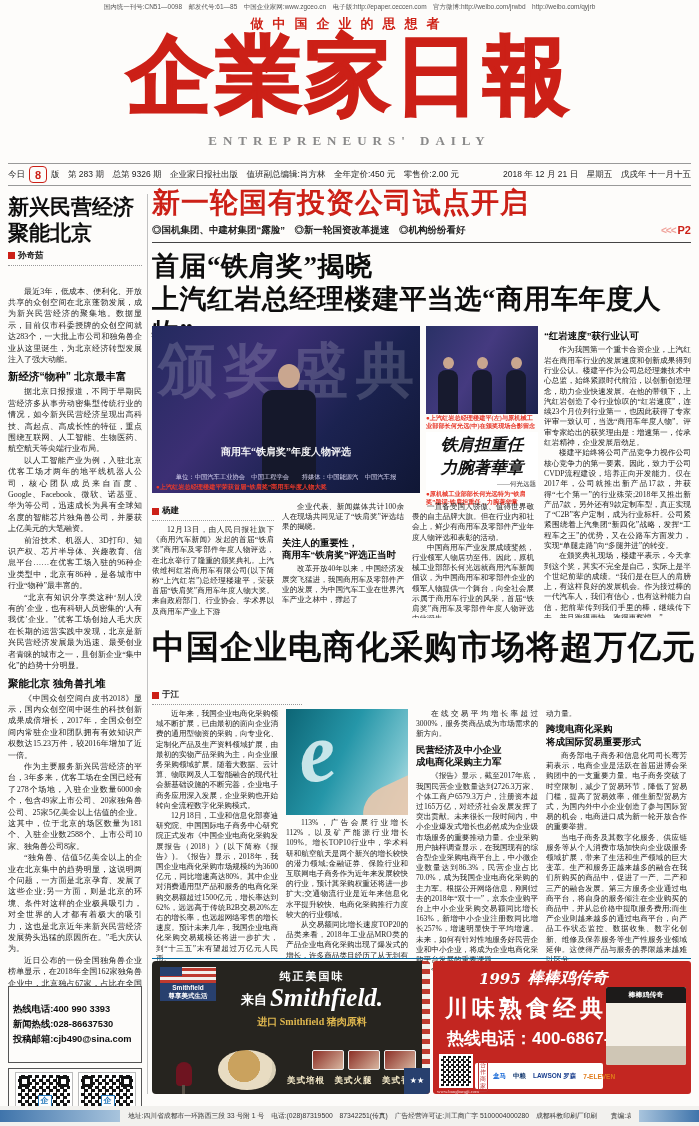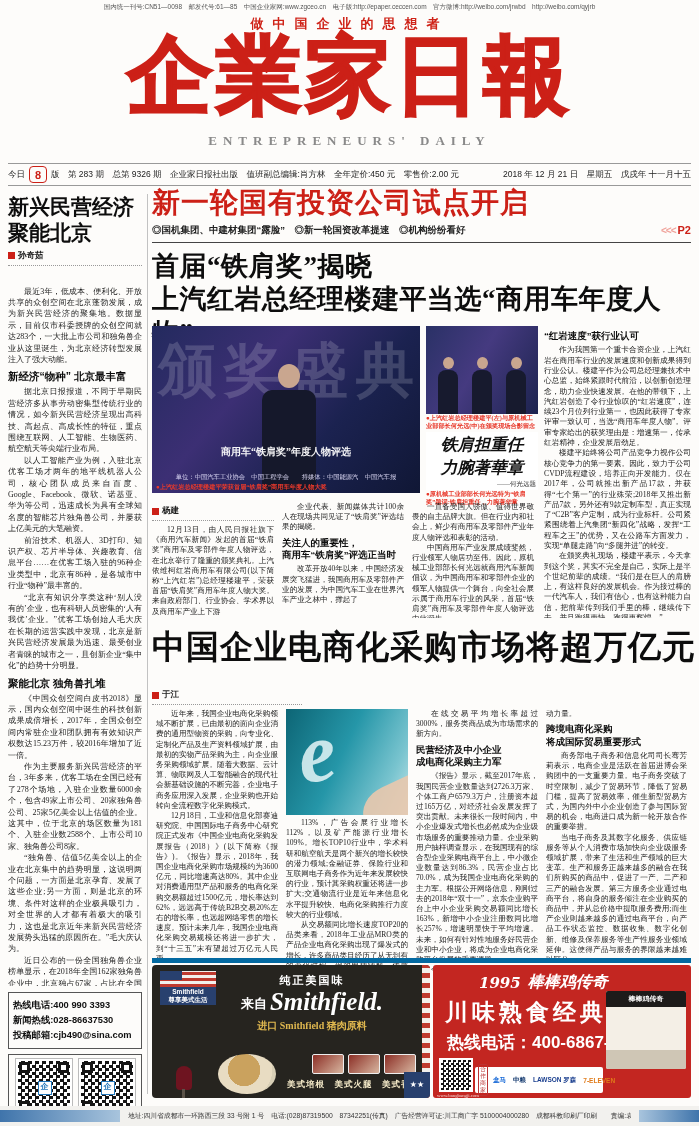--- a/index.html
+++ b/index.html
@@ -26,21 +26,21 @@
   .vdiv{position:absolute;left:147px;top:194px;height:900px;width:1px;background:#c2c2c2;}
   .sb-title{font-size:21px;font-weight:900;line-height:1.25;color:#0d0d0d;}
   .byline{display:flex;align-items:center;gap:3px;font-size:8.5px;font-weight:bold;color:#222;
           border-bottom:1px dotted #999;padding:3px 0 3px;margin-bottom:4px;
           font-family:"Liberation Sans",sans-serif;}
   .redsq{width:7px;height:7px;background:#cc2017;display:inline-block;flex:0 0 auto;}
   .bp{font-size:8px;line-height:11.4px;text-align:justify;text-indent:16px;margin:0;color:#1c1c1c;}
   .colhead{font-family:"Liberation Sans",sans-serif;font-weight:bold;font-size:10.5px;
            margin:5px 0 2px;color:#0d0d0d;}
   .sb-text{height:700px;overflow:hidden;margin-top:20px;}
-  .hotline-box{border:1px solid #555;padding:5px 4px;margin-top:6px;font-family:"Liberation Sans",sans-serif;
+  .hotline-box{border:1px solid #555;padding:15px 4px;font-family:"Liberation Sans",sans-serif;
                font-weight:bold;font-size:9.3px;line-height:1.65;color:#111;}
   .qr-box{border:1px solid #555;margin-top:5px;padding:4px 3px;display:flex;justify-content:space-around;}
   .qr-unit{width:60px;text-align:center;}
   .qr{width:52px;height:52px;margin:0 auto;border:2px solid #fff;outline:1px solid #bbb;position:relative;
       background:repeating-conic-gradient(#151515 0% 25%, #ffffff 0% 50%) 0 0/7px 7px;}
   .fp{position:absolute;width:11px;height:11px;border:3px solid #151515;background:#fff;box-sizing:border-box;}
   .fp1{left:1px;top:1px;}.fp2{right:1px;top:1px;}.fp3{left:1px;bottom:1px;}
   .qr-logo{position:absolute;left:20px;top:20px;width:12px;height:12px;background:#fff;border:1px solid #2277bb;
            color:#2277bb;font-size:8px;line-height:10px;text-align:center;font-weight:bold;}
   .qr-cap{font-size:5.4px;line-height:7px;margin-top:2px;color:#333;font-family:"Liberation Sans",sans-serif;}
@@ -93,21 +93,21 @@
   .ec-cols{display:flex;gap:8px;margin-top:3px;height:262px;overflow:hidden;justify-content:center;}
   .ecol{width:122px;flex:0 0 auto;overflow:hidden;}
   .ecol:last-child{width:141px;}
   .ec-img{width:122px;height:106px;position:relative;overflow:hidden;margin-bottom:3px;
           background:linear-gradient(115deg,#0d6575 0%,#2596a8 45%,#79c4cf 80%,#bfe4e8 100%);}
   .ec-e{position:absolute;left:12px;top:2px;font-size:84px;font-weight:bold;font-style:italic;
         color:#e6f6f8;opacity:.85;transform:rotate(-8deg);line-height:1;}
   .ec-hand{position:absolute;right:-14px;bottom:-16px;width:60px;height:46px;border-radius:50% 0 0 50%;
            background:#e9c8ad;transform:rotate(-25deg);opacity:.9;}
   
-  .ads{position:absolute;left:0;top:770px;width:539px;height:138px;display:flex;gap:3px;border-top:5px solid #0369a1;padding-top:2px;box-sizing:border-box;}
+  .ads{position:absolute;left:0;top:770px;width:539px;height:138px;display:flex;gap:3px;border-top:1px solid #0369a1;padding-top:2px;box-sizing:border-box;}
   .ad-sf{position:relative;width:278px;height:133px;background:#26241f;border-radius:4px;overflow:hidden;flex:0 0 auto;}
   .sf-flagband{position:absolute;right:0;top:0;bottom:0;width:8px;
                background:repeating-linear-gradient(0deg,#bf3a2f 0 5px,#f2f0ec 5px 10px);}
   .sf-corner{position:absolute;right:0;bottom:0;width:26px;height:26px;background:#28406e;color:#fff;
              font-size:8px;text-align:center;line-height:26px;}
   .sf-badge{position:absolute;left:8px;top:6px;width:56px;}
   .sf-badge-flag{height:16px;background:repeating-linear-gradient(0deg,#bf3a2f 0 3px,#f2f0ec 3px 6px);
                  position:relative;}
   .sf-badge-flag::before{content:"";position:absolute;left:0;top:0;width:22px;height:9px;background:#28406e;}
   .sf-badge-label{background:#28406e;color:#fff;font-size:6.5px;text-align:center;padding:1px 0;

